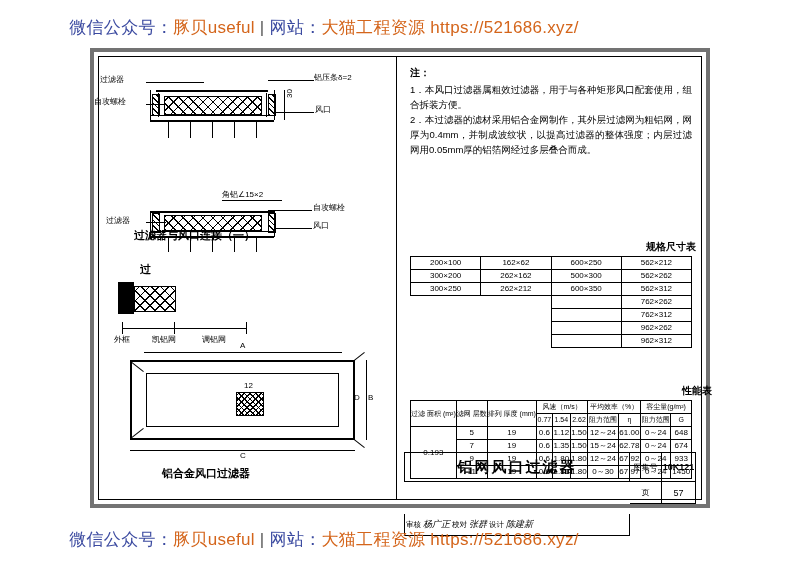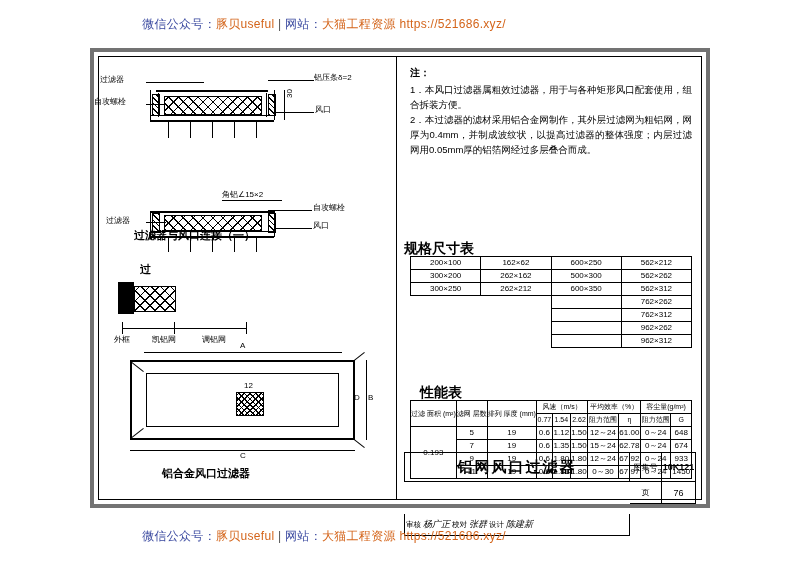--- a/index.html
+++ b/index.html
@@ -3,21 +3,21 @@
 <meta charset="utf-8">
 <style>
   html,body{margin:0;padding:0;}
   body{
     width:800px;height:571px;background:#ffffff;
     font-family:"Liberation Sans","DejaVu Sans",sans-serif;
     color:#000;overflow:hidden;position:relative;
   }
   .watermark{
     position:absolute;left:0;width:648px;text-align:center;
-    font-size:12px;color:#3b4aa0;letter-spacing:.3px;white-space:nowrap;
+    font-size:17px;color:#3b4aa0;letter-spacing:.3px;white-space:nowrap;
   }
   .watermark .orange{color:#d4651b;}
   .watermark .sep{color:#555;}
   .wm-top{top:16px;}
   .wm-bottom{top:528px;}
 
   
   .sheet{
     position:absolute;left:90px;top:48px;width:620px;height:460px;
     border:4px solid #737373;background:#fff;box-sizing:border-box;
@@ -69,21 +69,21 @@
     background-color:#fff;border:1px solid #000;
   }
 
   
   .right{position:absolute;left:310px;top:8px;width:292px;height:444px;}
   .note-title{position:absolute;left:6px;top:6px;font-size:10px;font-weight:bold;}
   .note-body{
     position:absolute;left:6px;top:22px;width:282px;font-size:9.5px;line-height:15px;
     text-align:justify;
   }
-  .tbl-title{position:absolute;font-size:14px;font-weight:bold;width:100%;text-align:left;}
+  .tbl-title{position:absolute;font-size:10px;font-weight:bold;width:100%;text-align:right;}
 
   table.t{
     border-collapse:collapse;font-size:8px;width:100%;
     font-family:"Liberation Sans","DejaVu Sans",sans-serif;
   }
   table.t td,table.t th{
     border:1px solid #000;text-align:center;padding:0;height:12px;line-height:12px;
     font-weight:normal;white-space:nowrap;
   }
   .spec-wrap{position:absolute;left:6px;top:196px;width:282px;}
@@ -372,19 +372,19 @@
     <div class="tb-code-r">10K121</div>
     <div class="tb-sign">
       <span>审核</span>
       <span class="sig">杨广正</span>
       <span>校对</span>
       <span class="sig">张群</span>
       <span>设计</span>
       <span class="sig">陈建新</span>
     </div>
     <div class="tb-page-l">页</div>
-    <div class="tb-page-r">76</div>
+    <div class="tb-page-r">57</div>
   </div>
 </div>
 
 <div class="watermark wm-bottom">
   <span>微信公众号：</span><span class="orange">豚贝useful</span><span class="sep"> | </span><span>网站：</span><span class="orange">大猫工程资源</span><span class="orange"> https://521686.xyz/</span>
 </div>
 
 </body></html>

